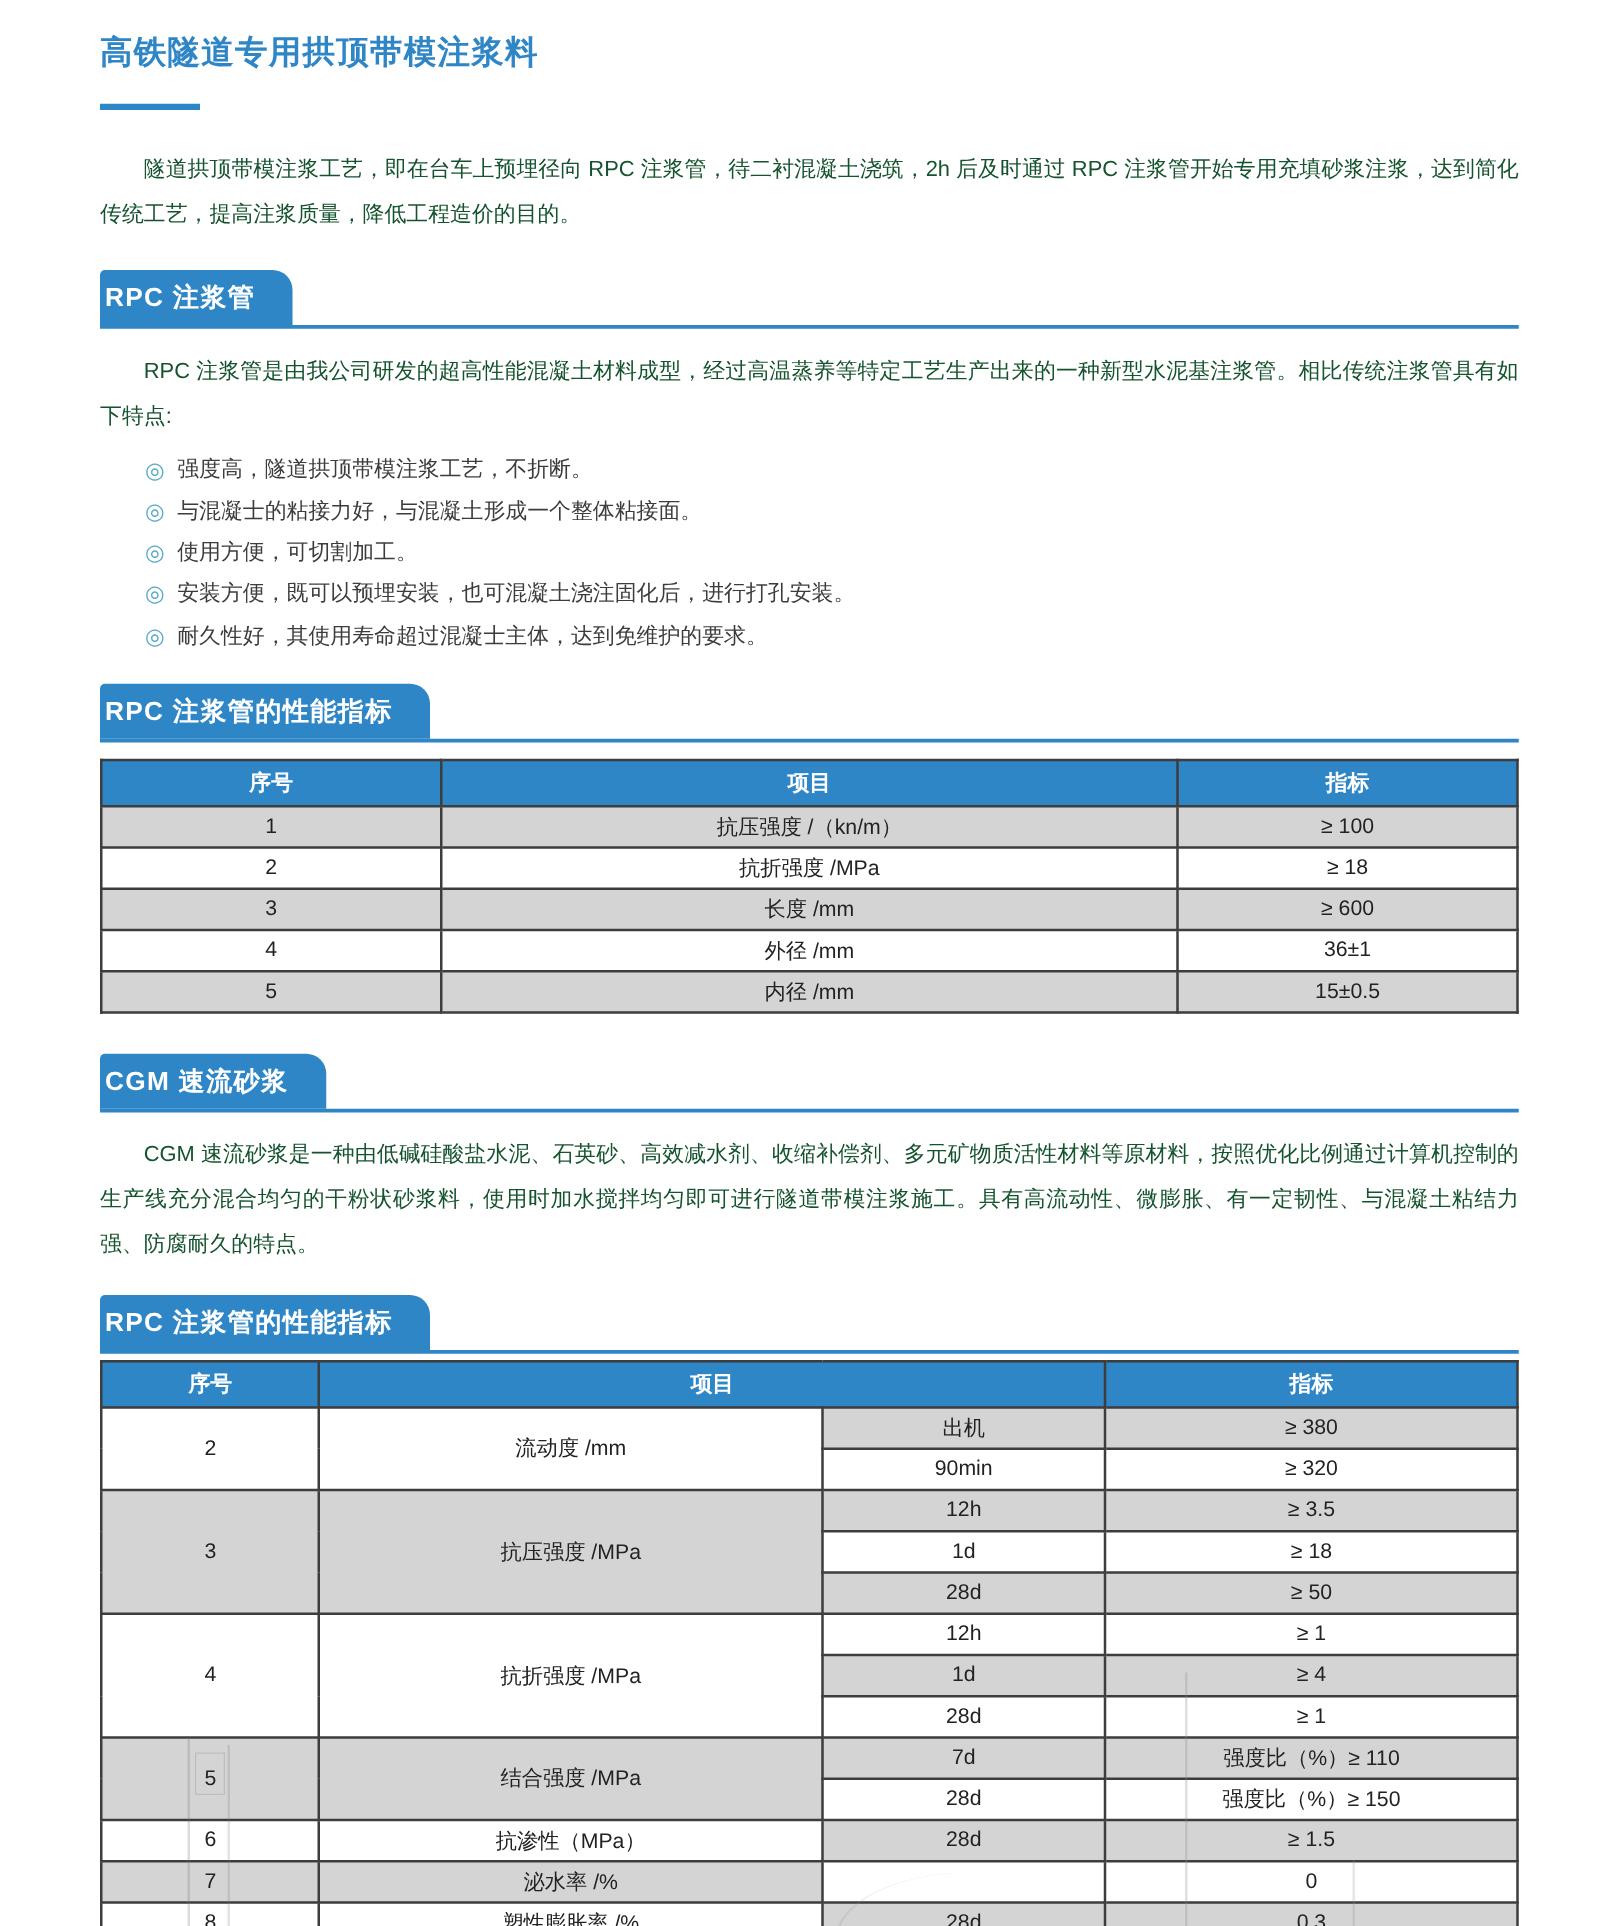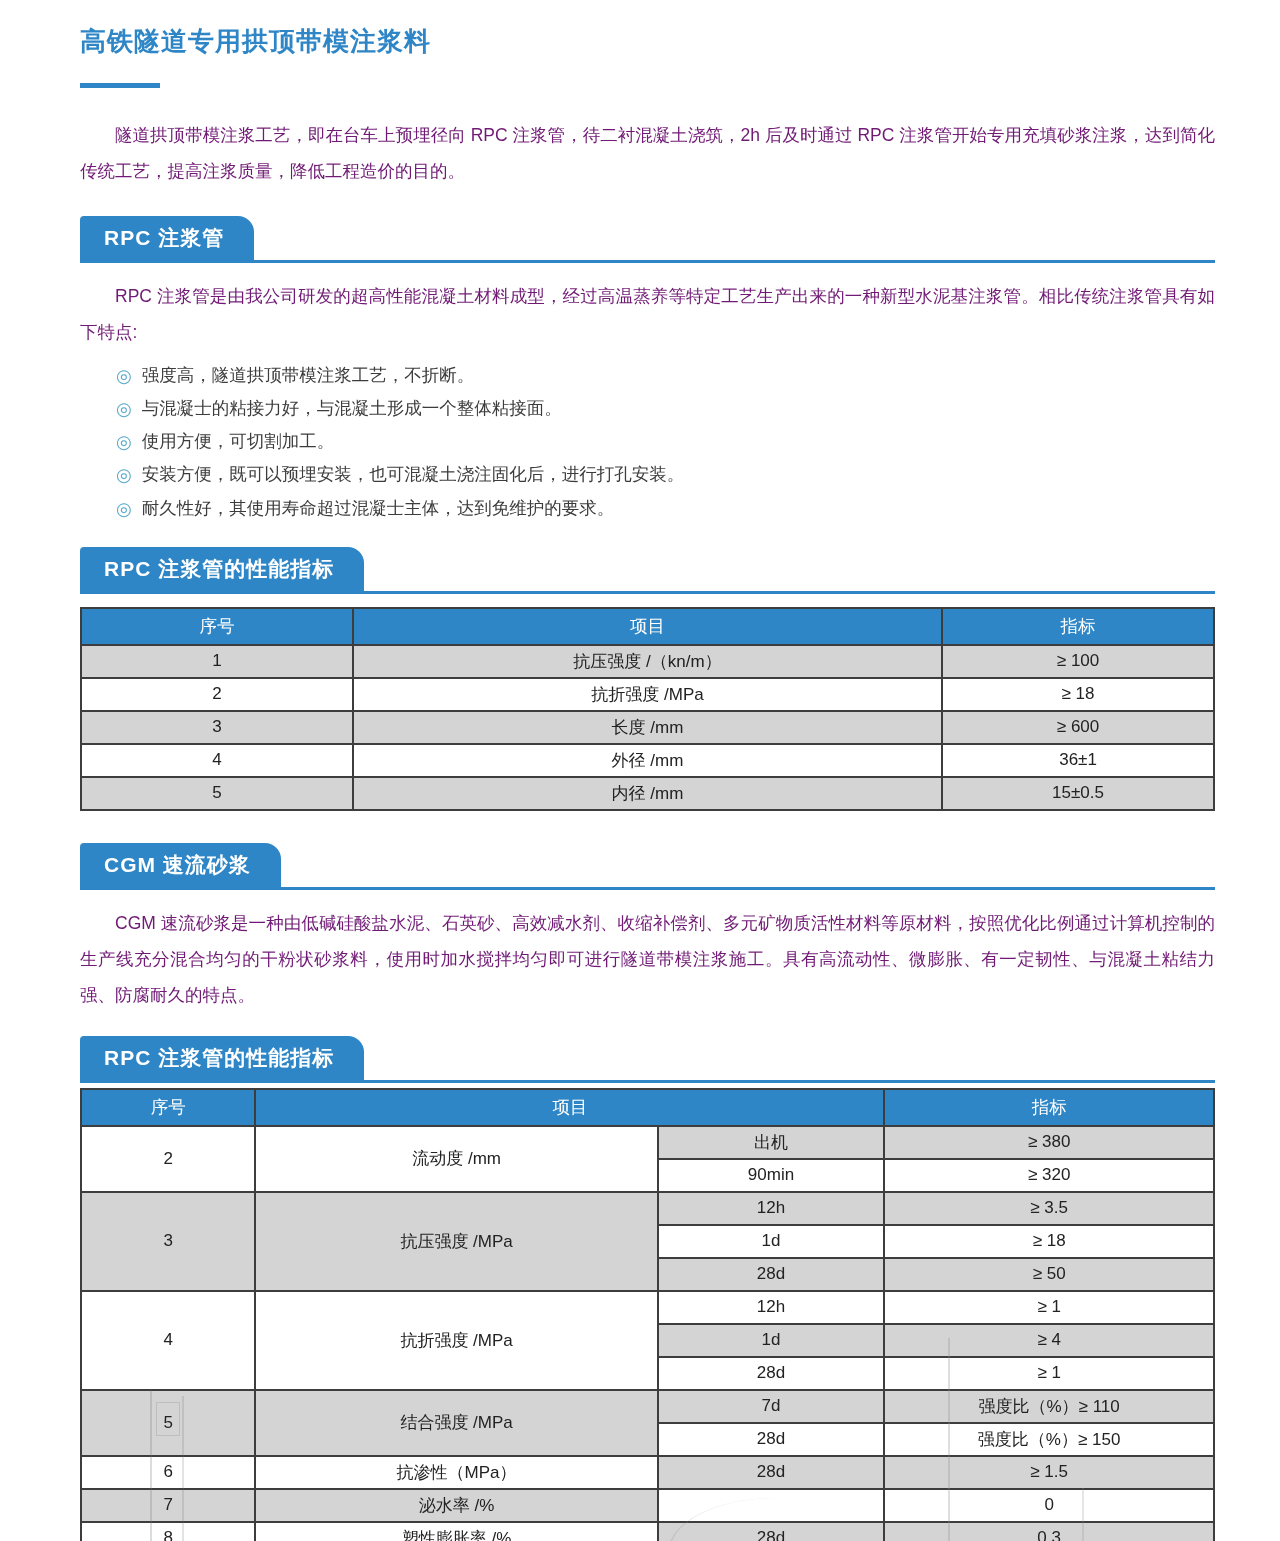--- a/index.html
+++ b/index.html
@@ -9,49 +9,49 @@
     font-family:"Liberation Sans","DejaVu Sans",sans-serif;
     color:#333;
   }
   .page { padding:24px 65px 0 80px; position:relative; }
 
   
   .doc-title { color:#2e86c6; font-size:26px; font-weight:bold; letter-spacing:1px; }
   .title-underline { width:80px; height:5px; background:#2e86c6; margin-top:24px; }
 
   
-  .para { font-size:17.5px; line-height:2.05; color:#701a75; text-indent:2em; text-align:justify; }
+  .para { font-size:17.5px; line-height:2.05; color:#14532d; text-indent:2em; text-align:justify; }
   .intro { margin-top:30px; }
 
   
   .banner-row { border-bottom:3px solid #2e86c6; font-size:0; }
   .banner {
     display:inline-block; background:#2e86c6; color:#fff;
     font-size:21px; font-weight:bold; letter-spacing:1px;
-    padding:8px 30px 8px 24px;
+    padding:8px 30px 8px 4px;
     border-top-right-radius:16px; border-top-left-radius:4px;
   }
   .mt-sec1 { margin-top:26px; }
   .mt-sec2 { margin-top:22px; }
   .mt-sec3 { margin-top:32px; }
 
   
   .bullets { list-style:none; margin-top:8px; padding-left:36px; }
   .bullets li { font-size:17.5px; line-height:1.85; color:#3c3c3c; }
   .bullet-mark { color:#57a9c9; font-size:18px; margin-right:10px; position:relative; top:1px; }
 
   
   table { width:100%; border-collapse:collapse; table-layout:fixed; }
   .tbl { margin-top:13px; }
   .tbl2 { margin-top:5px; }
   th, td {
     border:2px solid #3d3d3d; text-align:center; vertical-align:middle;
     font-size:17px; color:#222; padding:2px 6px;
   }
-  th { background:#2e86c6; color:#fff; font-weight:normal; height:37px; font-size:17.5px; }
+  th { background:#2e86c6; color:#fff; font-weight:bold; height:37px; font-size:17.5px; }
   td { height:33px; background:#fff; }
   td.g { background:#d4d4d4; }
 
   
   .artifact { position:absolute; pointer-events:none; }
   .a1 { left:150px; top:1390px; width:2px;  height:151px; background:rgba(110,120,110,.25); }
   .a2 { left:182px; top:1396px; width:2px;  height:145px; background:rgba(110,120,110,.20); }
   .a3 { left:156px; top:1402px; width:24px; height:34px;  border:1px solid rgba(110,120,110,.22); }
   .a4 { left:948px; top:1338px; width:2px;  height:203px; background:rgba(140,140,140,.28); }
   .a5 { left:1082px; top:1488px; width:2px; height:53px;  background:rgba(140,140,140,.22); }

